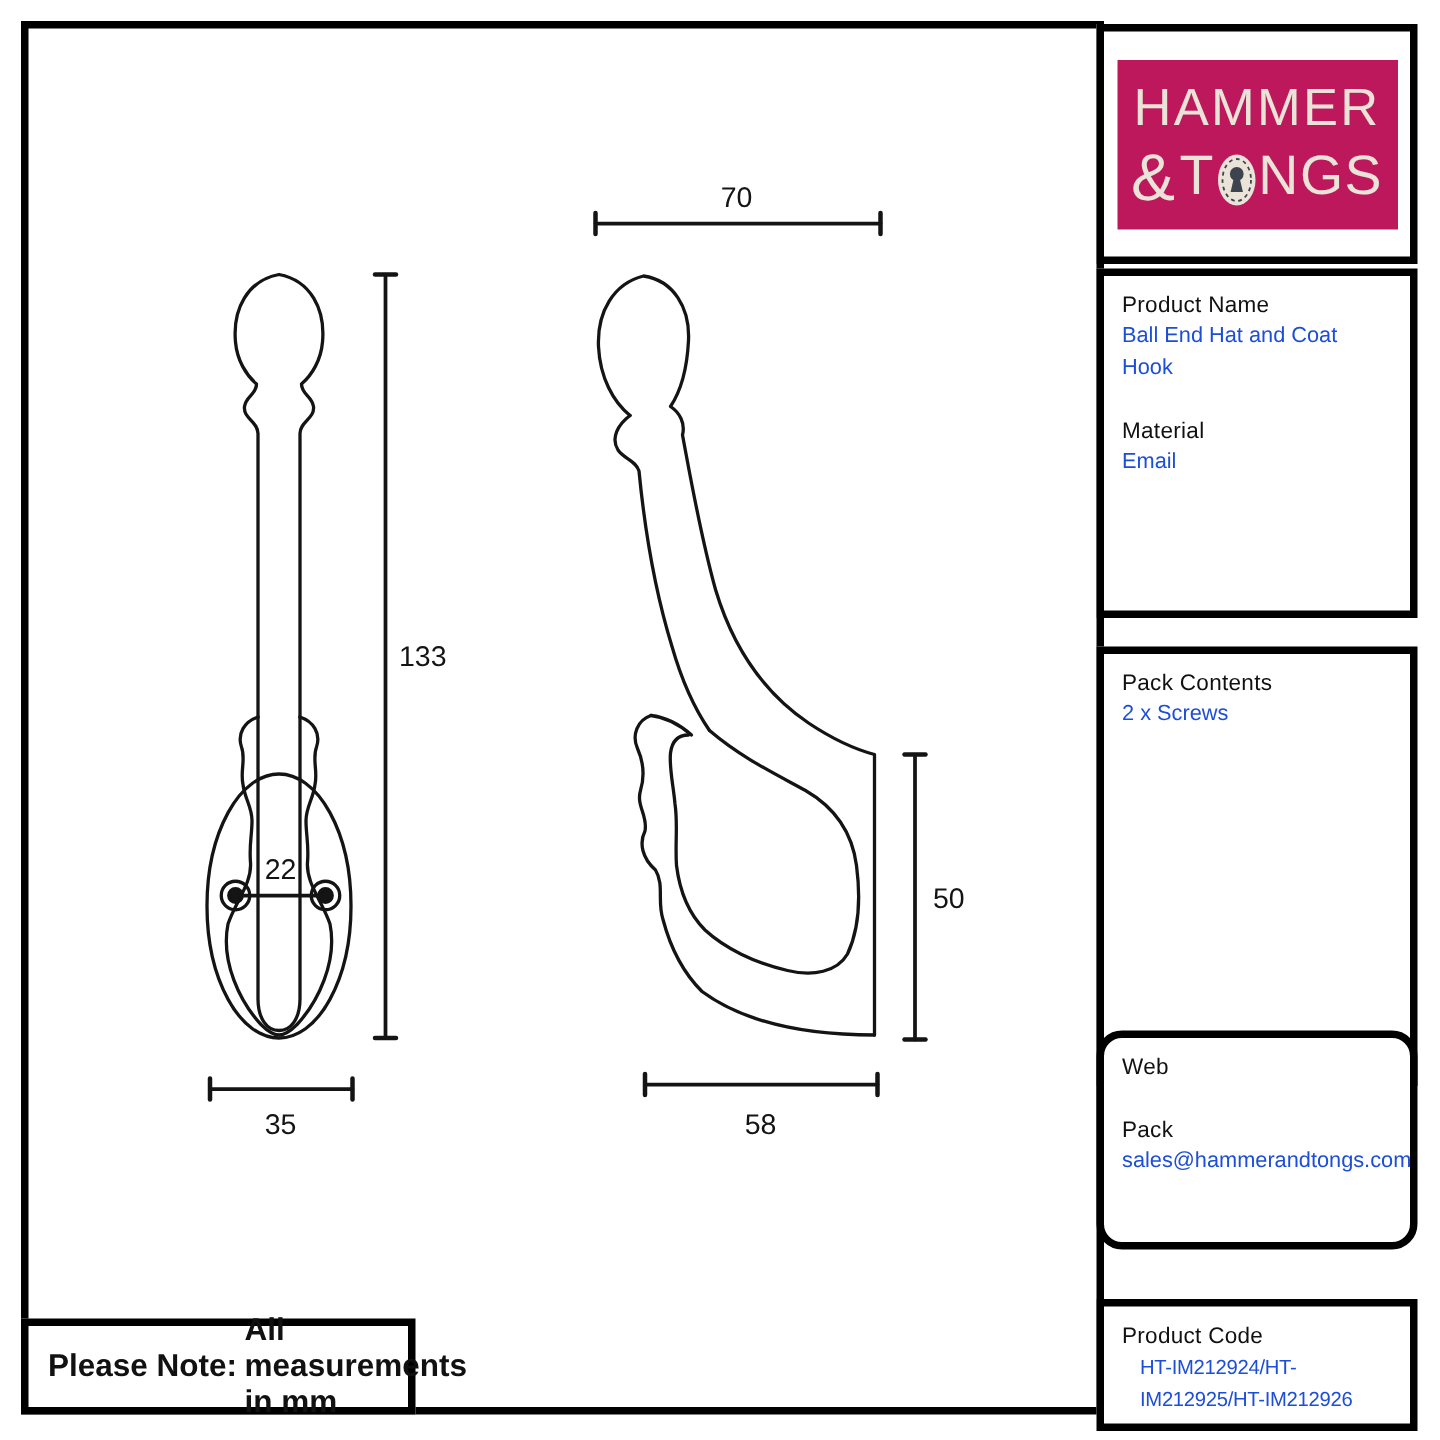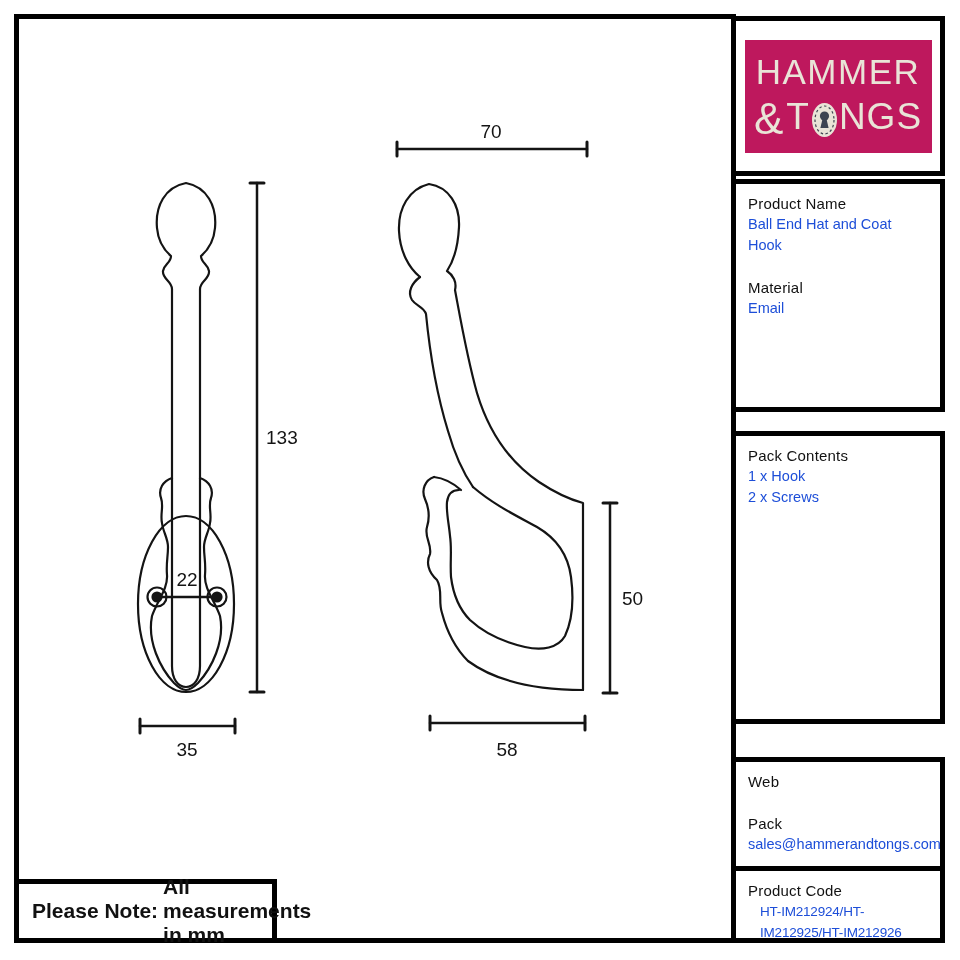--- a/index.html
+++ b/index.html
@@ -8,22 +8,22 @@
     font-family:"Liberation Sans",sans-serif;color:#111;overflow:hidden;
   }
   .box{position:absolute;border:5px solid #000;background:#fff;box-sizing:border-box;}
   
   #main-box{left:14px;top:14px;width:722px;height:929px;}
   
   .side-box{left:731px;width:214px;}
   #logo-box{top:16px;height:160px;display:flex;align-items:center;justify-content:center;}
   #info-box{top:179px;height:233px;}
   #pack-box{top:419px;height:293px;margin-top:12px;}
-  #contact-box{top:757px;height:146px;}
-  #code-box{top:866px;height:77px;}
+  #contact-box{top:687px;height:146px;border-radius:17px;}
+  #code-box{top:866px;height:88px;}
   #note-box{left:14px;top:879px;width:263px;height:64px;z-index:5;
     display:flex;align-items:center;padding-left:13px;font-size:21px;}
   .pad{padding:10px 12px;}
   .hd{font-weight:400;font-size:15px;line-height:20px;letter-spacing:.2px;}
   .val{font-size:14.5px;line-height:21px;color:#1d4ed8;}
   .gap{height:22px;}
   
   #logo-rect{width:187px;height:113px;display:flex;flex-direction:column;
     align-items:center;justify-content:center;line-height:1;}
   .logo-line{display:flex;align-items:center;letter-spacing:1.5px;
@@ -199,21 +199,20 @@
 <div class="box side-box pad" id="info-box">
   <div class="hd">Product Name</div>
   <div class="val">Ball End Hat and Coat Hook</div>
   <div class="gap"></div>
   <div class="hd">Material</div>
   <div class="val">Email</div>
 </div>
 
 <div class="box side-box pad" id="pack-box">
   <div class="hd">Pack Contents</div>
-  <div class="val">1 x Hook</div>
   <div class="val">2 x Screws</div>
 </div>
 
 <div class="box side-box pad" id="contact-box">
   <div class="hd">Web</div>
   <div class="gap"></div>
   <div class="hd">Pack</div>
   <div class="val">sales@hammerandtongs.com</div>
 </div>
 

